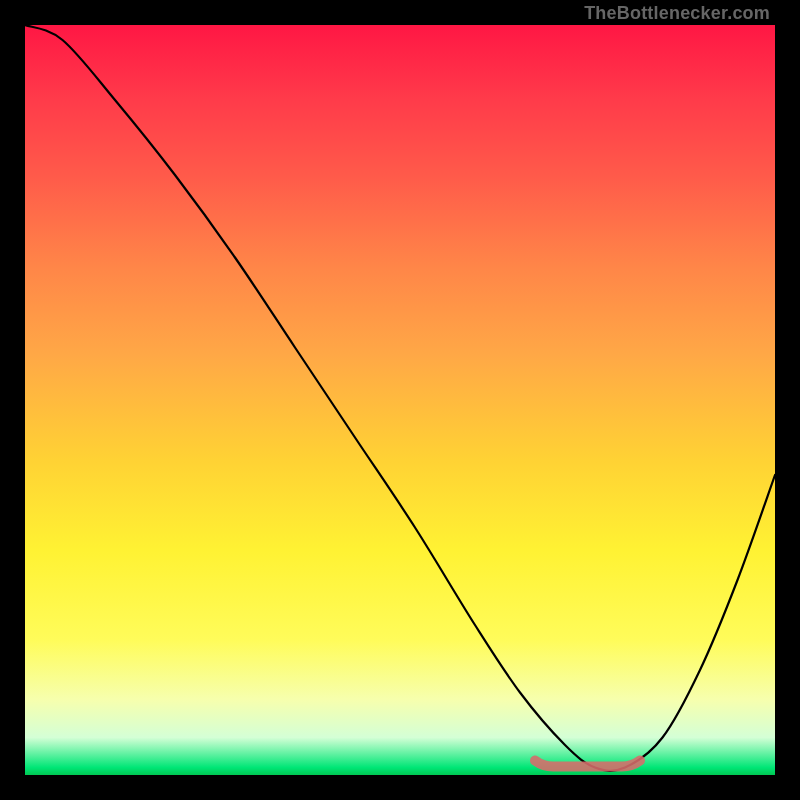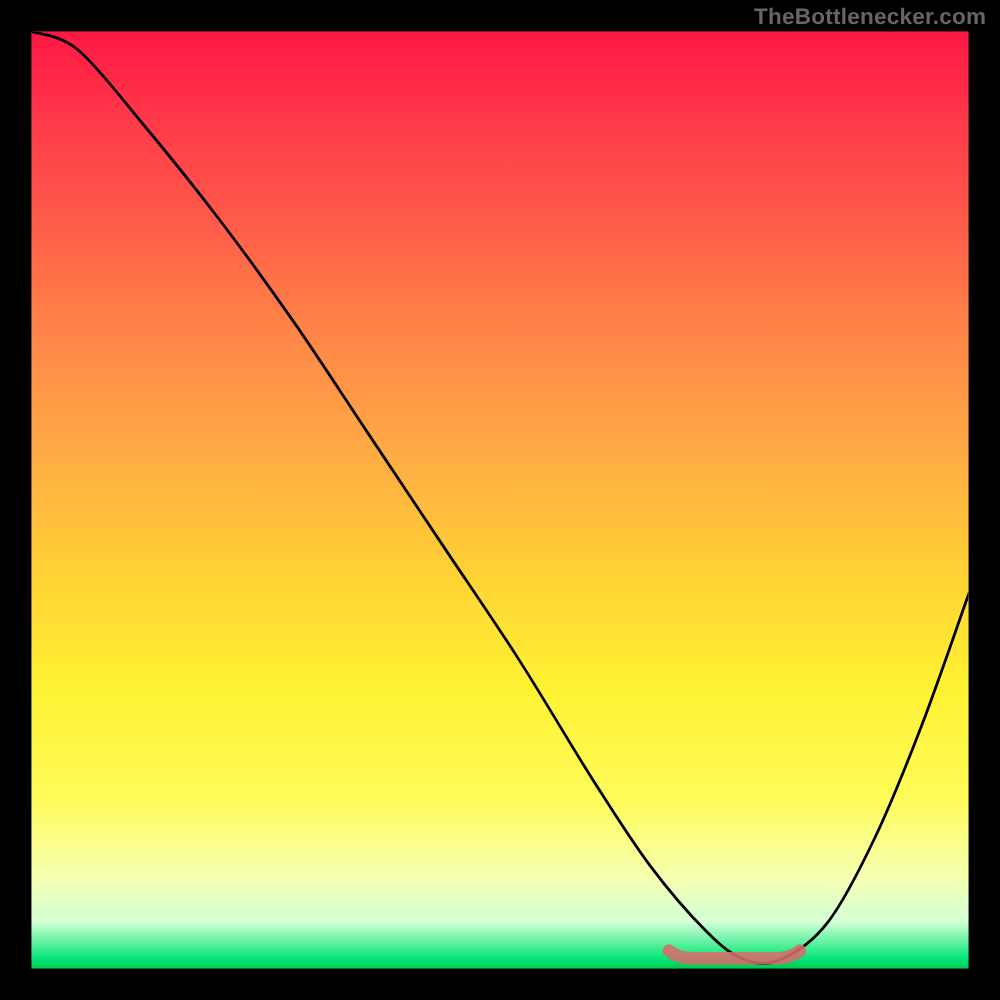--- a/index.html
+++ b/index.html
@@ -10,21 +10,20 @@
     background: #000;
     overflow: hidden;
   }
   .frame {
     position: absolute;
     left: 25px;
     top: 25px;
     width: 750px;
     height: 750px;
     background: #000;
-    padding-left: 19px;
   }
   .plot {
     position: absolute;
     left: 0;
     top: 0;
     width: 750px;
     height: 750px;
     overflow: hidden;
   }
   .gradient {

